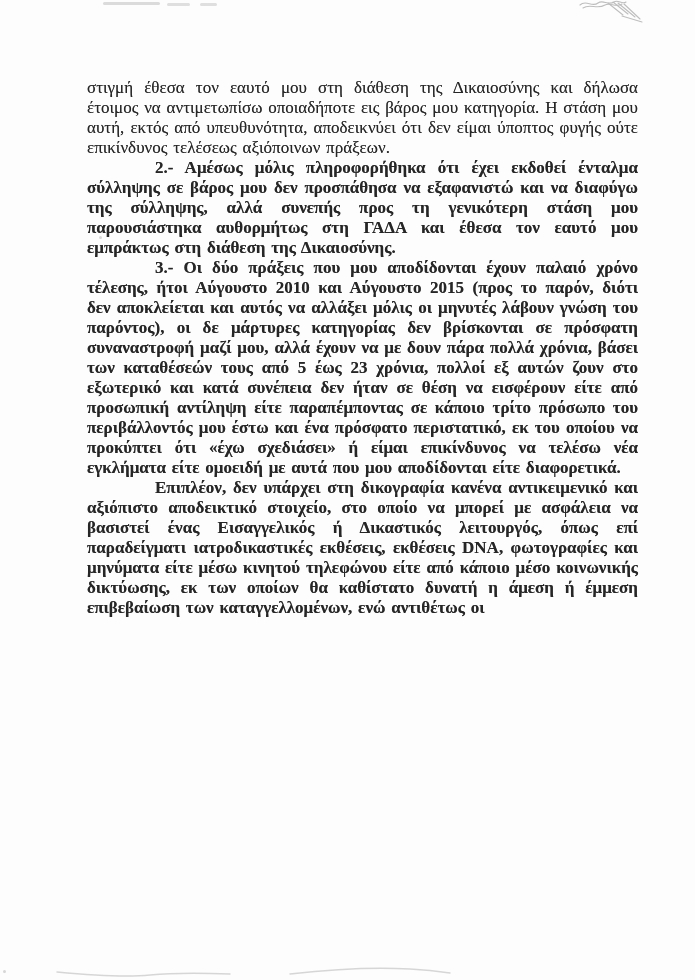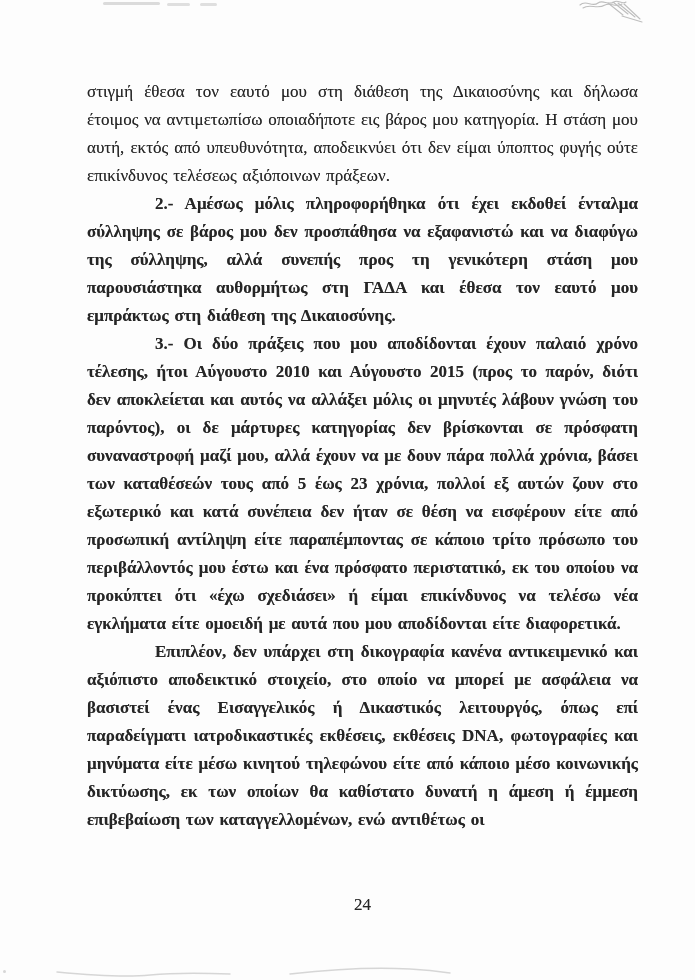--- a/index.html
+++ b/index.html
@@ -19,21 +19,21 @@
   .text-block{
     position:absolute;
     left:87px;
     top:78px;
     width:551px;
     color:var(--ink);
   }
   .text-block p{
     margin:0;
     font-size:17px;
-    line-height:28px;
+    line-height:20px;
     text-align:justify;
     word-spacing:1.5px;
     text-shadow:0 0 0.5px rgba(45,45,45,.55);
   }
   .text-block p.indent{text-indent:68px;font-weight:bold;}
   .page-number{
     position:absolute;
     left:87px;
     top:895px;
     width:551px;
@@ -73,21 +73,20 @@
     </g>
   </svg>
 
   <div class="text-block">
     <p>στιγμή έθεσα τον εαυτό μου στη διάθεση της Δικαιοσύνης και δήλωσα έτοιμος να αντιμετωπίσω οποιαδήποτε εις βάρος μου κατηγορία. Η στάση μου αυτή, εκτός από υπευθυνότητα, αποδεικνύει ότι δεν είμαι ύποπτος φυγής ούτε επικίνδυνος τελέσεως αξιόποινων πράξεων.</p>
     <p class="indent">2.- Αμέσως μόλις πληροφορήθηκα ότι έχει εκδοθεί ένταλμα σύλληψης σε βάρος μου δεν προσπάθησα να εξαφανιστώ και να διαφύγω της σύλληψης, αλλά συνεπής προς τη γενικότερη στάση μου παρουσιάστηκα αυθορμήτως στη ΓΑΔΑ και έθεσα τον εαυτό μου εμπράκτως στη διάθεση της Δικαιοσύνης.</p>
     <p class="indent">3.- Οι δύο πράξεις που μου αποδίδονται έχουν παλαιό χρόνο τέλεσης, ήτοι Αύγουστο 2010 και Αύγουστο 2015 (προς το παρόν, διότι δεν αποκλείεται και αυτός να αλλάξει μόλις οι μηνυτές λάβουν γνώση του παρόντος), οι δε μάρτυρες κατηγορίας δεν βρίσκονται σε πρόσφατη συναναστροφή μαζί μου, αλλά έχουν να με δουν πάρα πολλά χρόνια, βάσει των καταθέσεών τους από 5 έως 23 χρόνια, πολλοί εξ αυτών ζουν στο εξωτερικό και κατά συνέπεια δεν ήταν σε θέση να εισφέρουν είτε από προσωπική αντίληψη είτε παραπέμποντας σε κάποιο τρίτο πρόσωπο του περιβάλλοντός μου έστω και ένα πρόσφατο περιστατικό, εκ του οποίου να προκύπτει ότι «έχω σχεδιάσει» ή είμαι επικίνδυνος να τελέσω νέα εγκλήματα είτε ομοειδή με αυτά που μου αποδίδονται είτε διαφορετικά.</p>
     <p class="indent">Επιπλέον, δεν υπάρχει στη δικογραφία κανένα αντικειμενικό και αξιόπιστο αποδεικτικό στοιχείο, στο οποίο να μπορεί με ασφάλεια να βασιστεί ένας Εισαγγελικός ή Δικαστικός λειτουργός, όπως επί παραδείγματι ιατροδικαστικές εκθέσεις, εκθέσεις DNA, φωτογραφίες και μηνύματα είτε μέσω κινητού τηλεφώνου είτε από κάποιο μέσο κοινωνικής δικτύωσης, εκ των οποίων θα καθίστατο δυνατή η άμεση ή έμμεση επιβεβαίωση των καταγγελλομένων, ενώ αντιθέτως οι</p>
   </div>
 
-  <div class="page-number">24</div>
 
   <svg class="artifact artifact-bottom" width="695" height="30" viewBox="0 0 695 30">
     <g stroke="#c2c2c2" stroke-width="1.4" fill="none" opacity="0.65" stroke-linecap="round">
       <path d="M57,22 Q120,28 150,25 Q180,22 230,24"></path>
       <path d="M290,24 Q360,16 410,19 Q430,20 450,23"></path>
     </g>
   </svg>
 
   <span class="artifact-dot dot-left-mid"></span>
   <span class="artifact-dot dot-bottom-left"></span>

